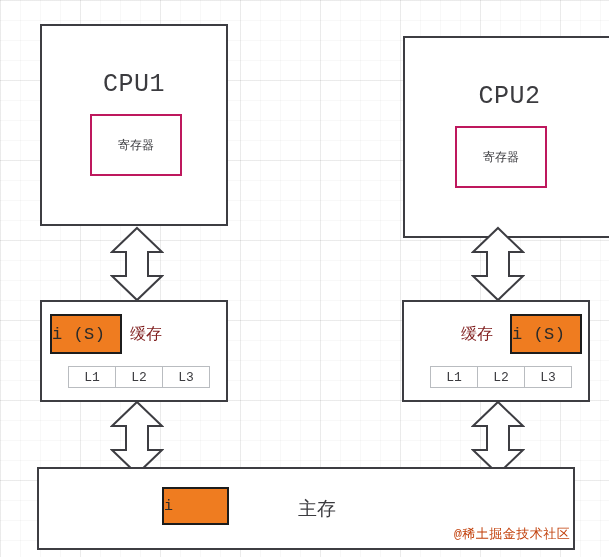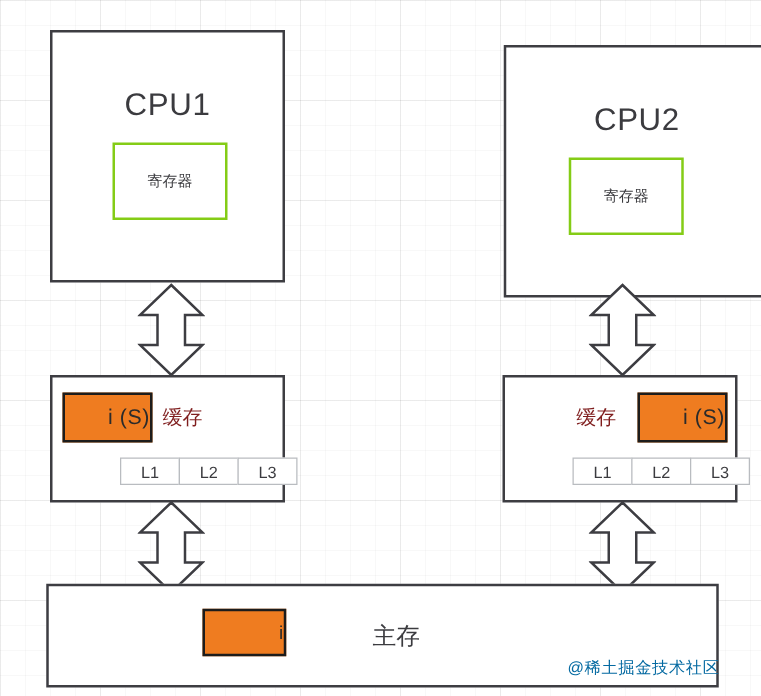--- a/index.html
+++ b/index.html
@@ -24,76 +24,76 @@
       repeating-linear-gradient(to bottom, rgba(0,0,0,0.028) 0 1px, transparent 1px 20px);
     background-position: 0 0, 0 0, 0 0, 0 0;
   }
 
   
   .box {
     position: absolute;
     box-sizing: border-box;
     background: #ffffff;
     border: 2px solid #3d3d42;
+    font-family: Liberation Mono, monospace;
   }
 
   .cpu-box { }
 
   .cpu-title {
     position: absolute;
     left: 0;
     right: 0;
     text-align: center;
     color: #3b3b3f;
     font-size: 25px;
     letter-spacing: 0.5px;
   }
 
   .reg-box {
     position: absolute;
     box-sizing: border-box;
     background: #ffffff;
-    border: 2px solid #84cc16;
+    border: 2px solid #be185d;
     display: flex;
     align-items: center;
     justify-content: center;
     color: #3b3b3f;
     font-size: 12px;
   }
 
   
   .orange-cell {
     position: absolute;
     box-sizing: border-box;
     background: #ef7c20;
     border: 2px solid #1c1c1c;
     display: flex;
     align-items: center;
-    justify-content: flex-end;
+    justify-content: flex-start;
     color: #2b2b2b;
     font-size: 17px;
     letter-spacing: 0.5px;
   }
   .orange-cell.small-i {
     font-size: 15px;
   }
 
   .cache-label {
     position: absolute;
     color: #7f1d1d;
     font-size: 16px;
     white-space: nowrap;
   }
 
   
   .lstrip {
     position: absolute;
     display: flex;
     box-sizing: border-box;
-    margin-left: 28px;
   }
   .lcell {
     box-sizing: border-box;
     border: 1px solid #b9bcc0;
     background: #ffffff;
     display: flex;
     align-items: center;
     justify-content: center;
     color: #3b3b3f;
     font-size: 13px;
@@ -114,21 +114,21 @@
 
   
   .arrow {
     position: absolute;
   }
   .arrow svg { display: block; }
 
   
   .watermark {
     position: absolute;
-    color: #0369a1;
+    color: #c2410c;
     font-size: 13px;
     white-space: nowrap;
     letter-spacing: 0.5px;
   }
 </style>
 </head>
 <body>
 
 <div id="canvas">
 

